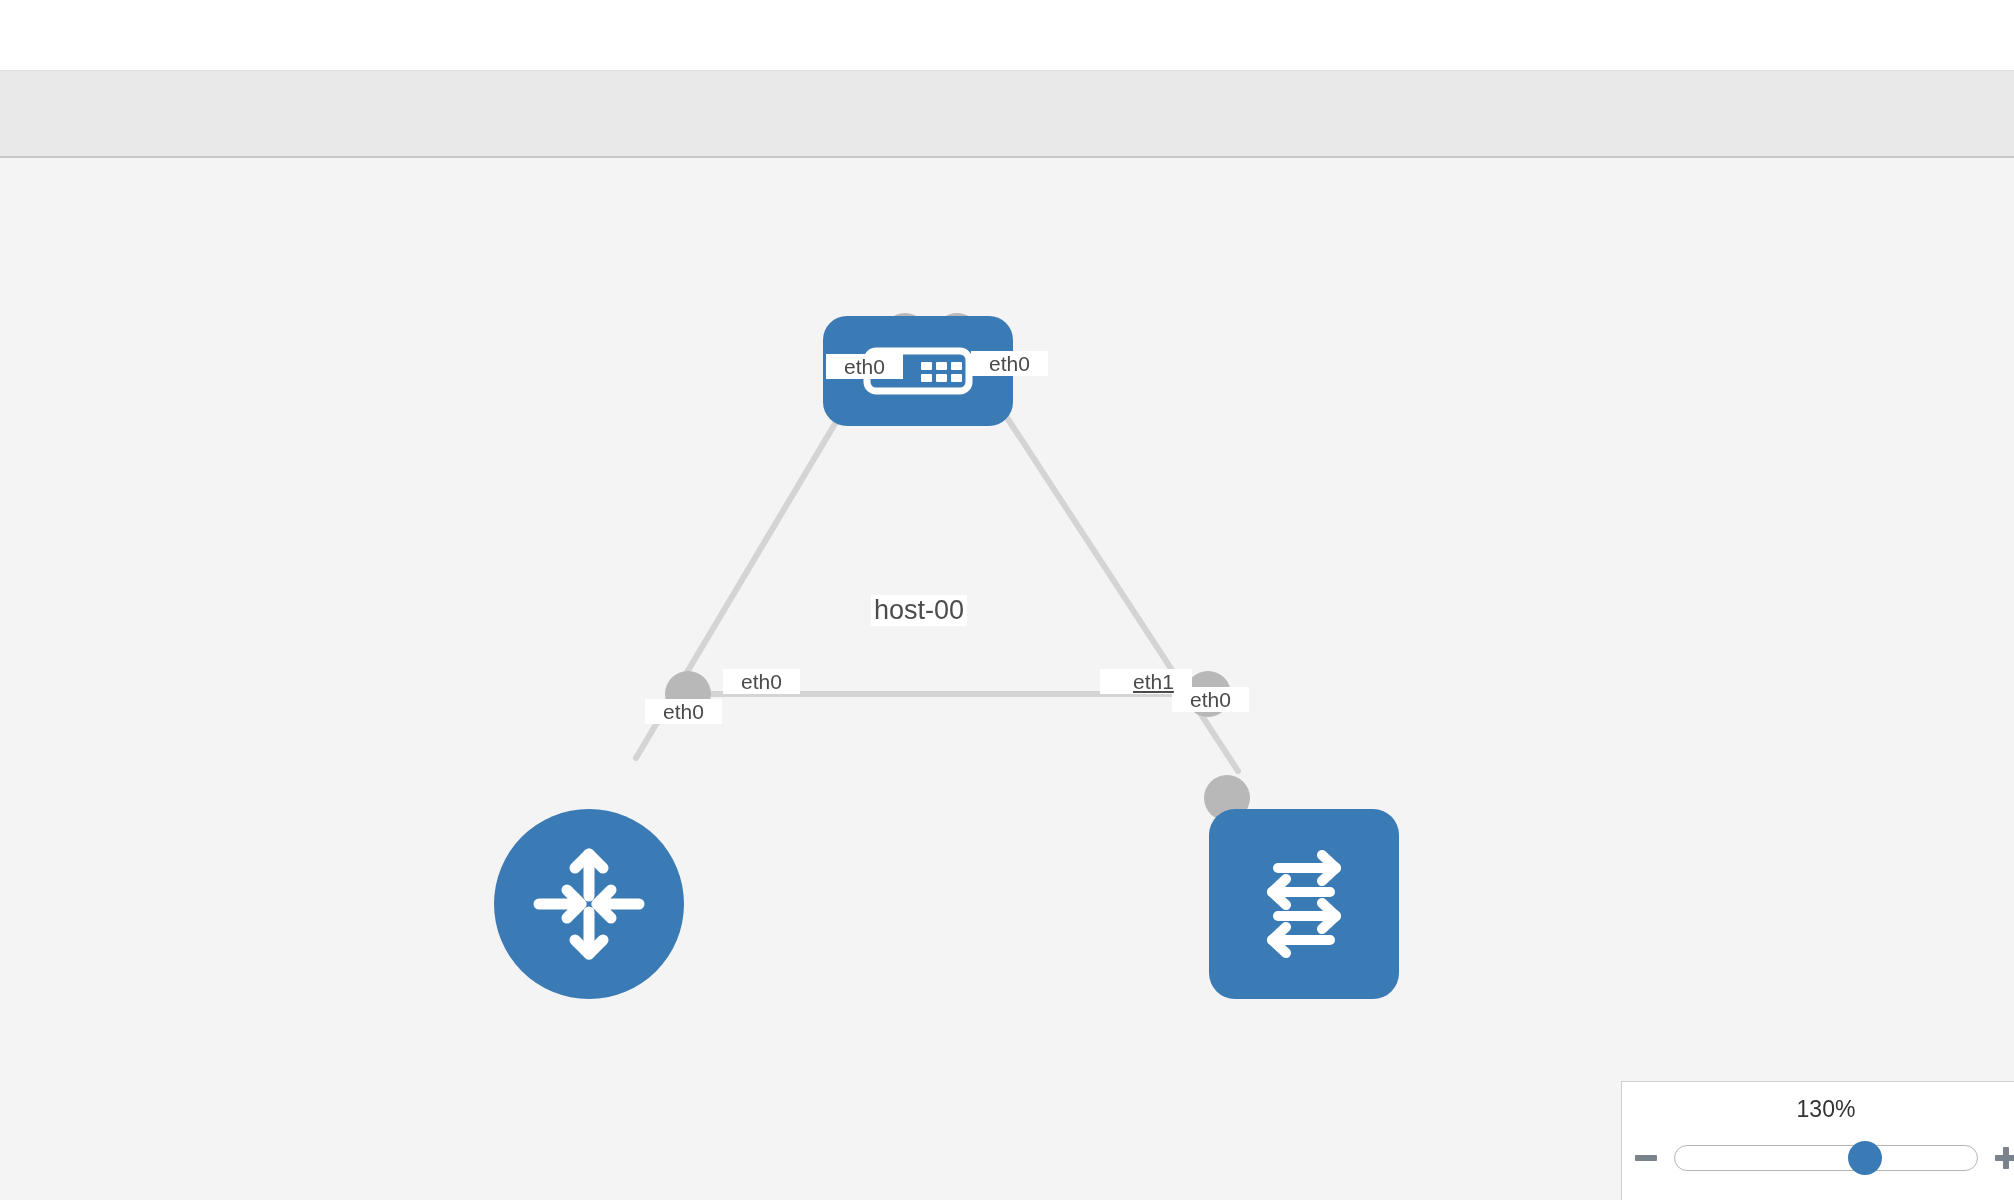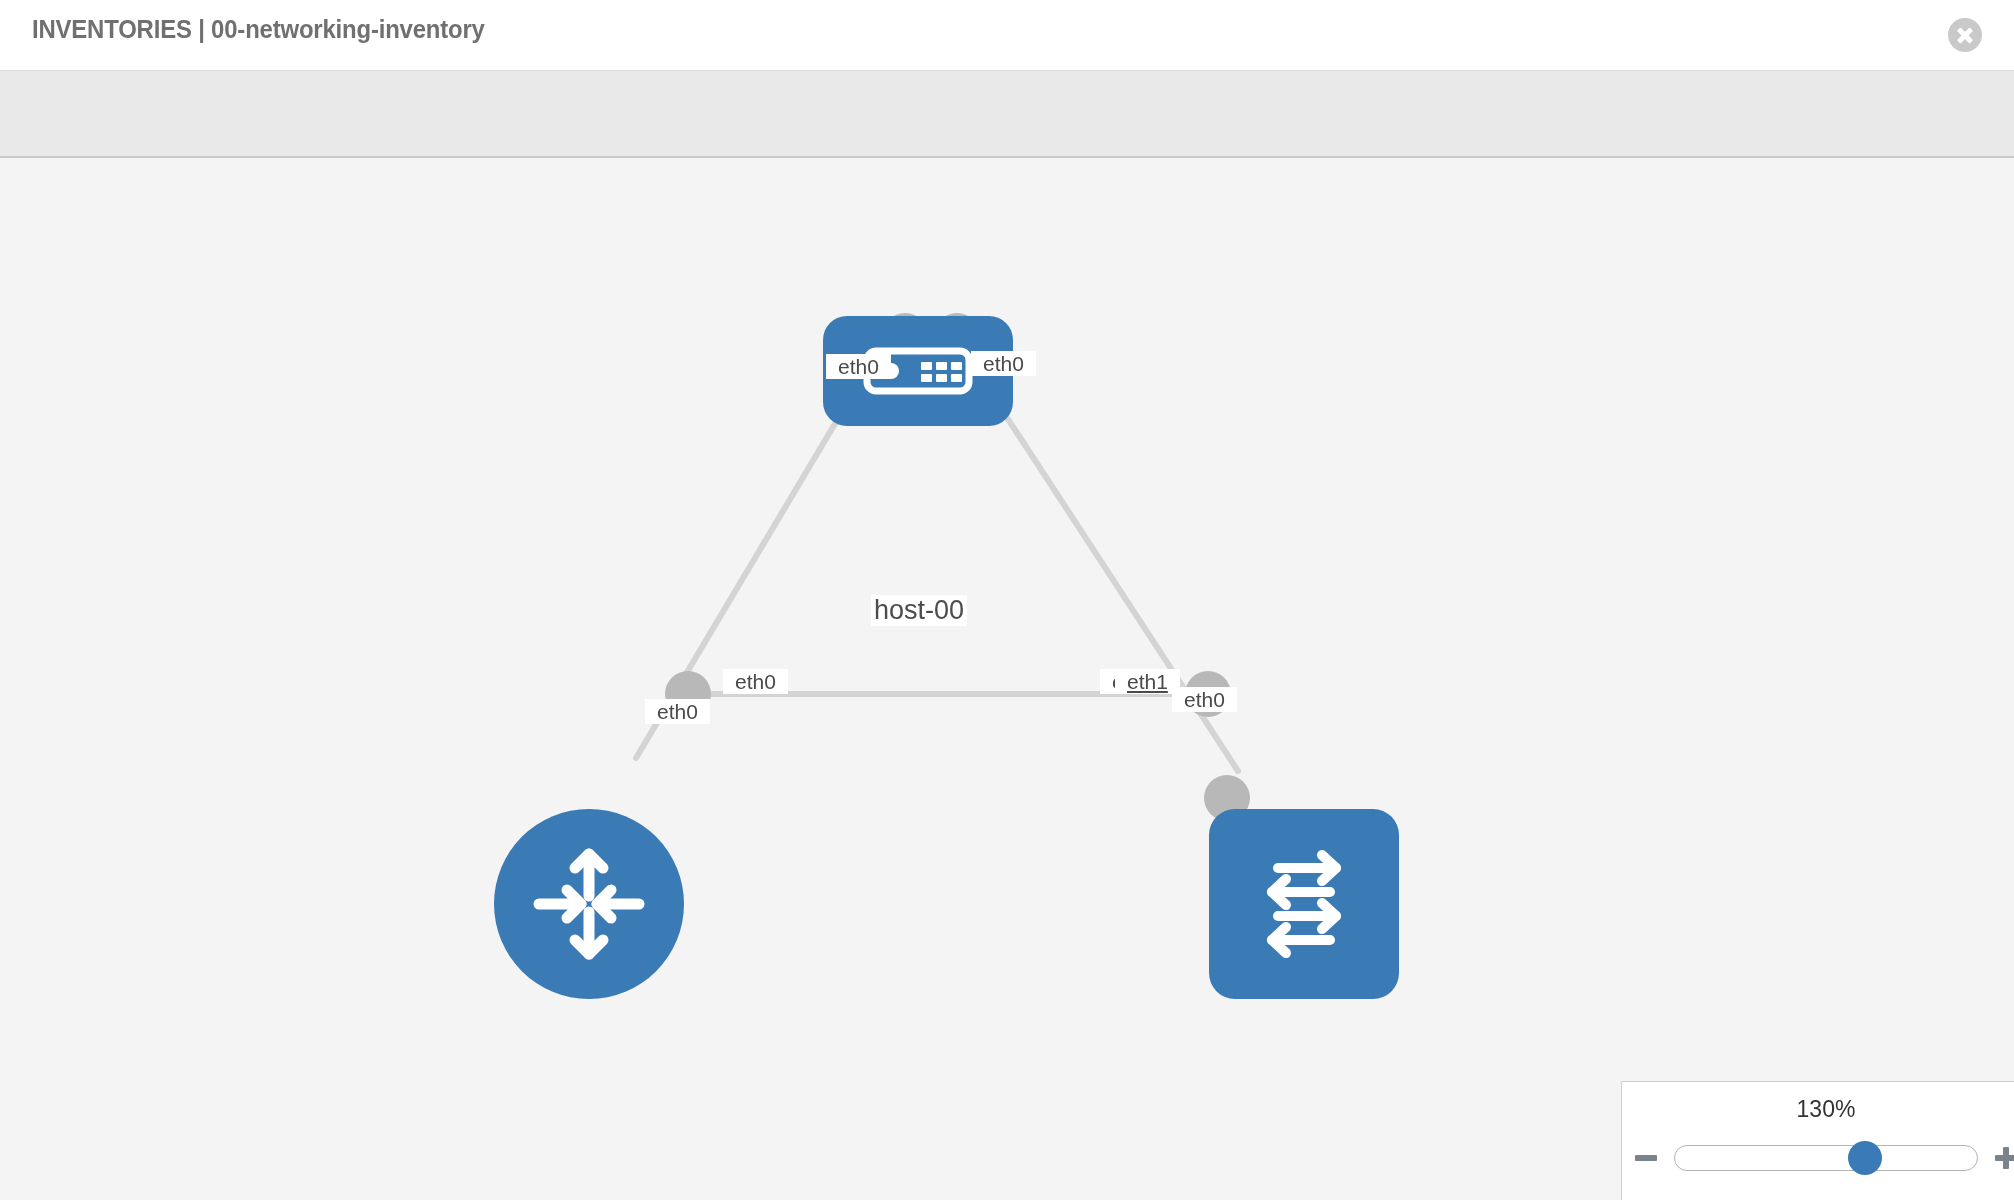--- a/index.html
+++ b/index.html
@@ -177,21 +177,21 @@
     border-radius: 50%;
     background: #b8b8b8;
   }
 
   
   .edge-label {
     position: absolute;
     font-size: 21px;
     color: #4a4a4a;
     background: #ffffff;
-    padding: 0 12px;
+    padding: 0 18px;
     white-space: nowrap;
     line-height: 1.2;
   }
 
   
   .zoom-panel {
     position: absolute;
     left: 1621px; top: 1081px;
     width: 410px; height: 125px;
     background: #ffffff;
@@ -256,24 +256,20 @@
     border-radius: 50%;
     background: #3a7ab5;
     cursor: grab;
   }
 </style>
 </head>
 <body>
 
 <div id="app">
 
-  <div class="header">
-    <div class="page-title">INVENTORIES | 00-networking-inventory</div>
-    <div class="close-icon"></div>
-  </div>
 
   <div class="toolbar">
 
     <div class="ctrl" id="actions-select">
       <span class="ctrl-label">ACTIONS</span>
       <span class="caret"></span>
     </div>
 
     <div class="tb-icon" id="wrench-icon">
       <svg width="46" height="52" viewBox="0 0 46 52" aria-hidden="true">

